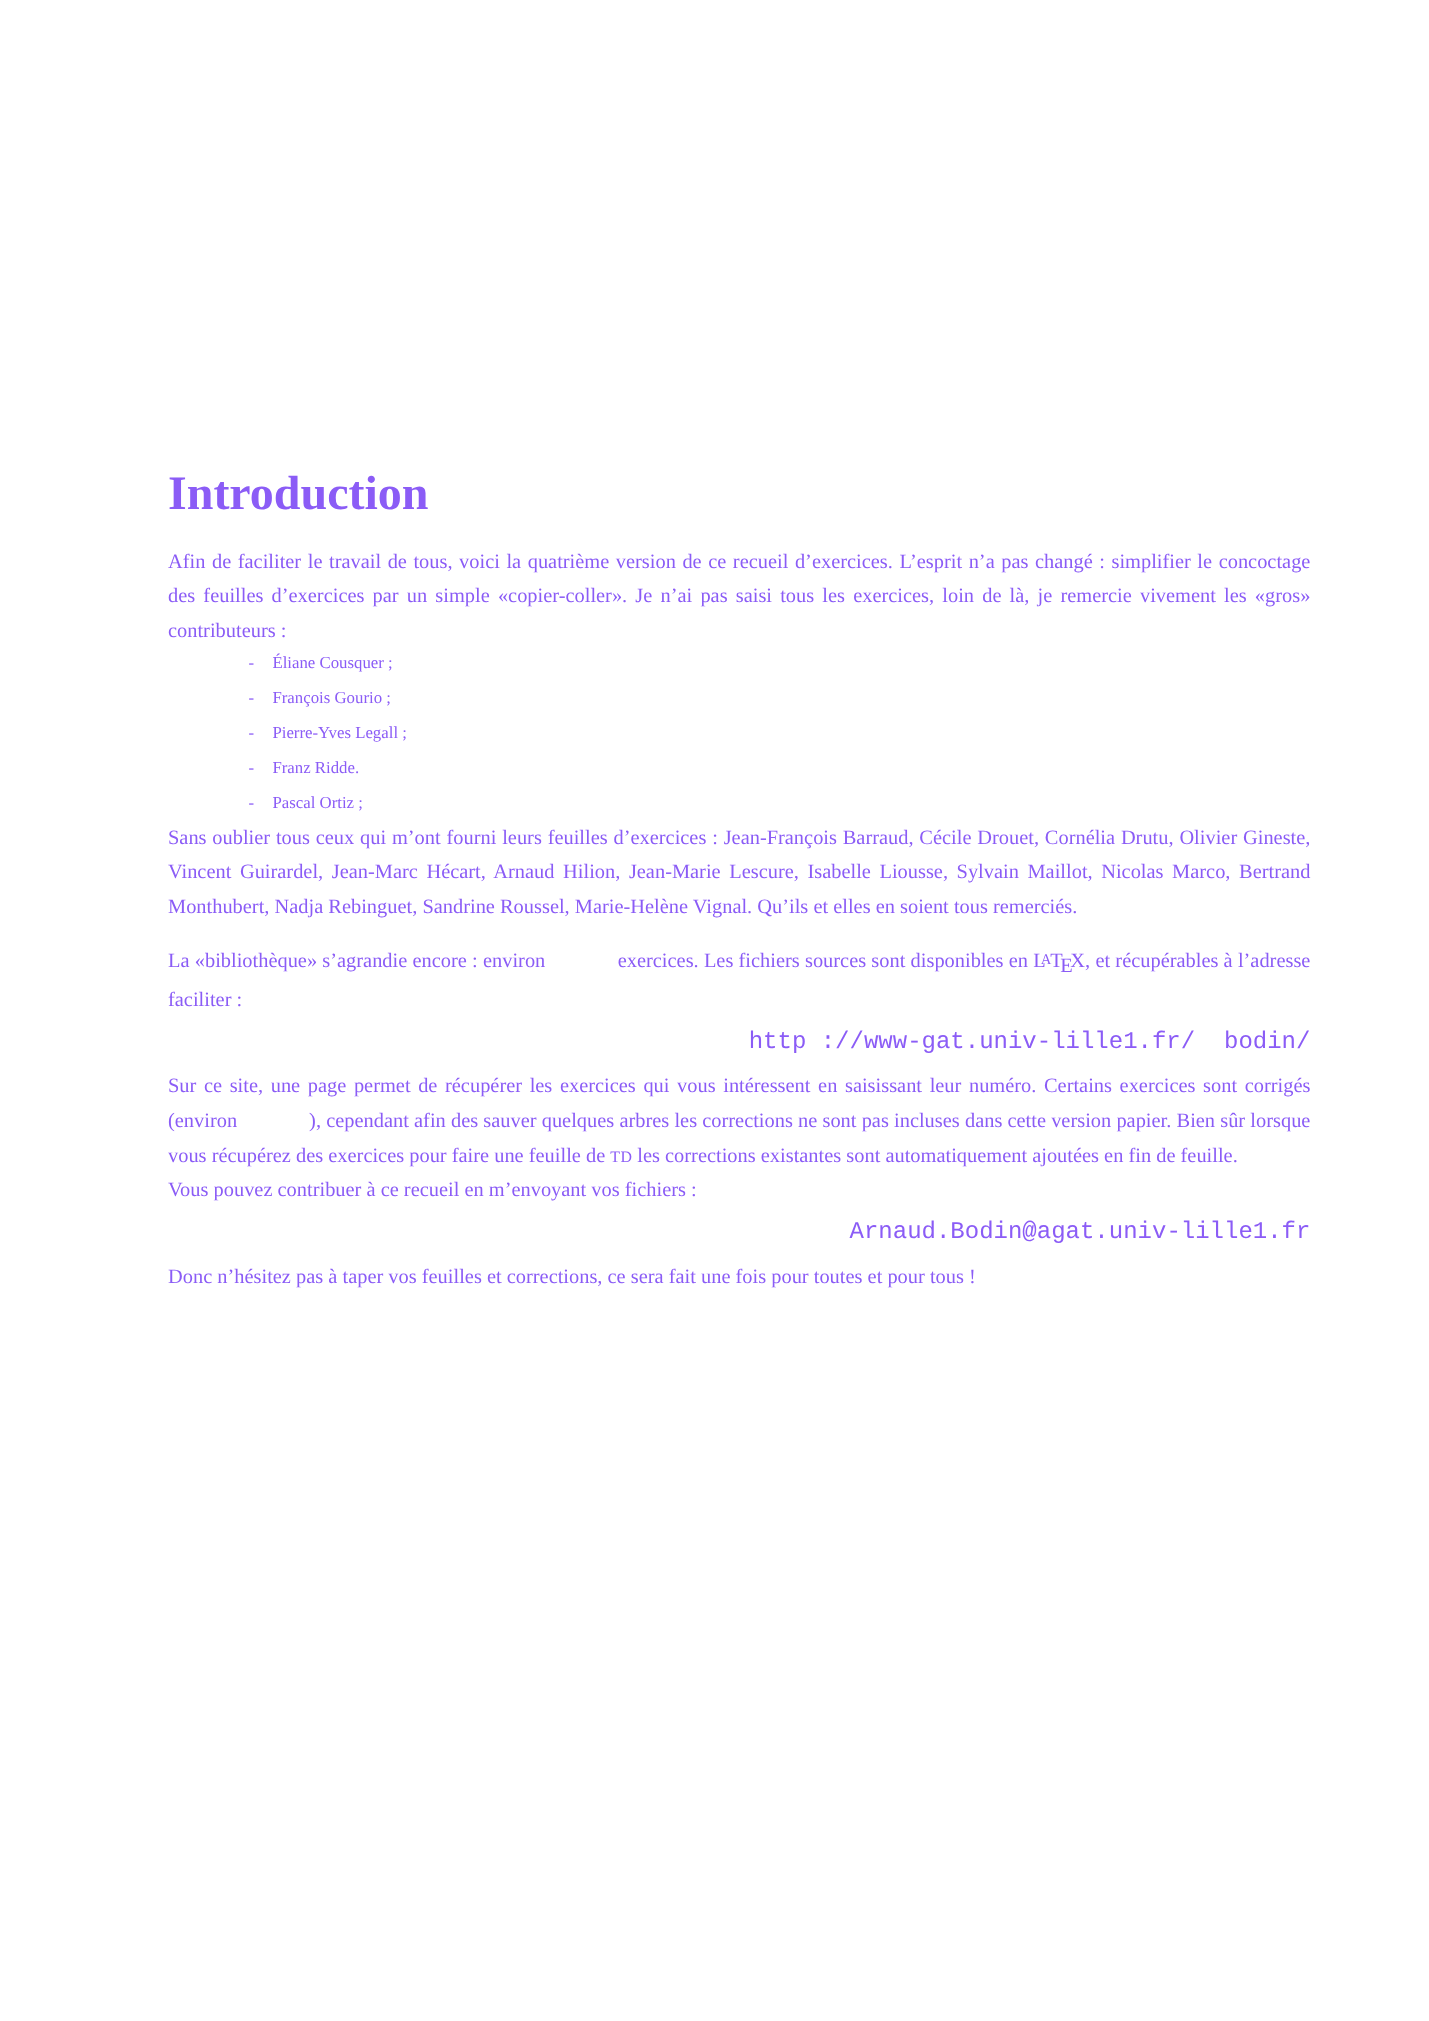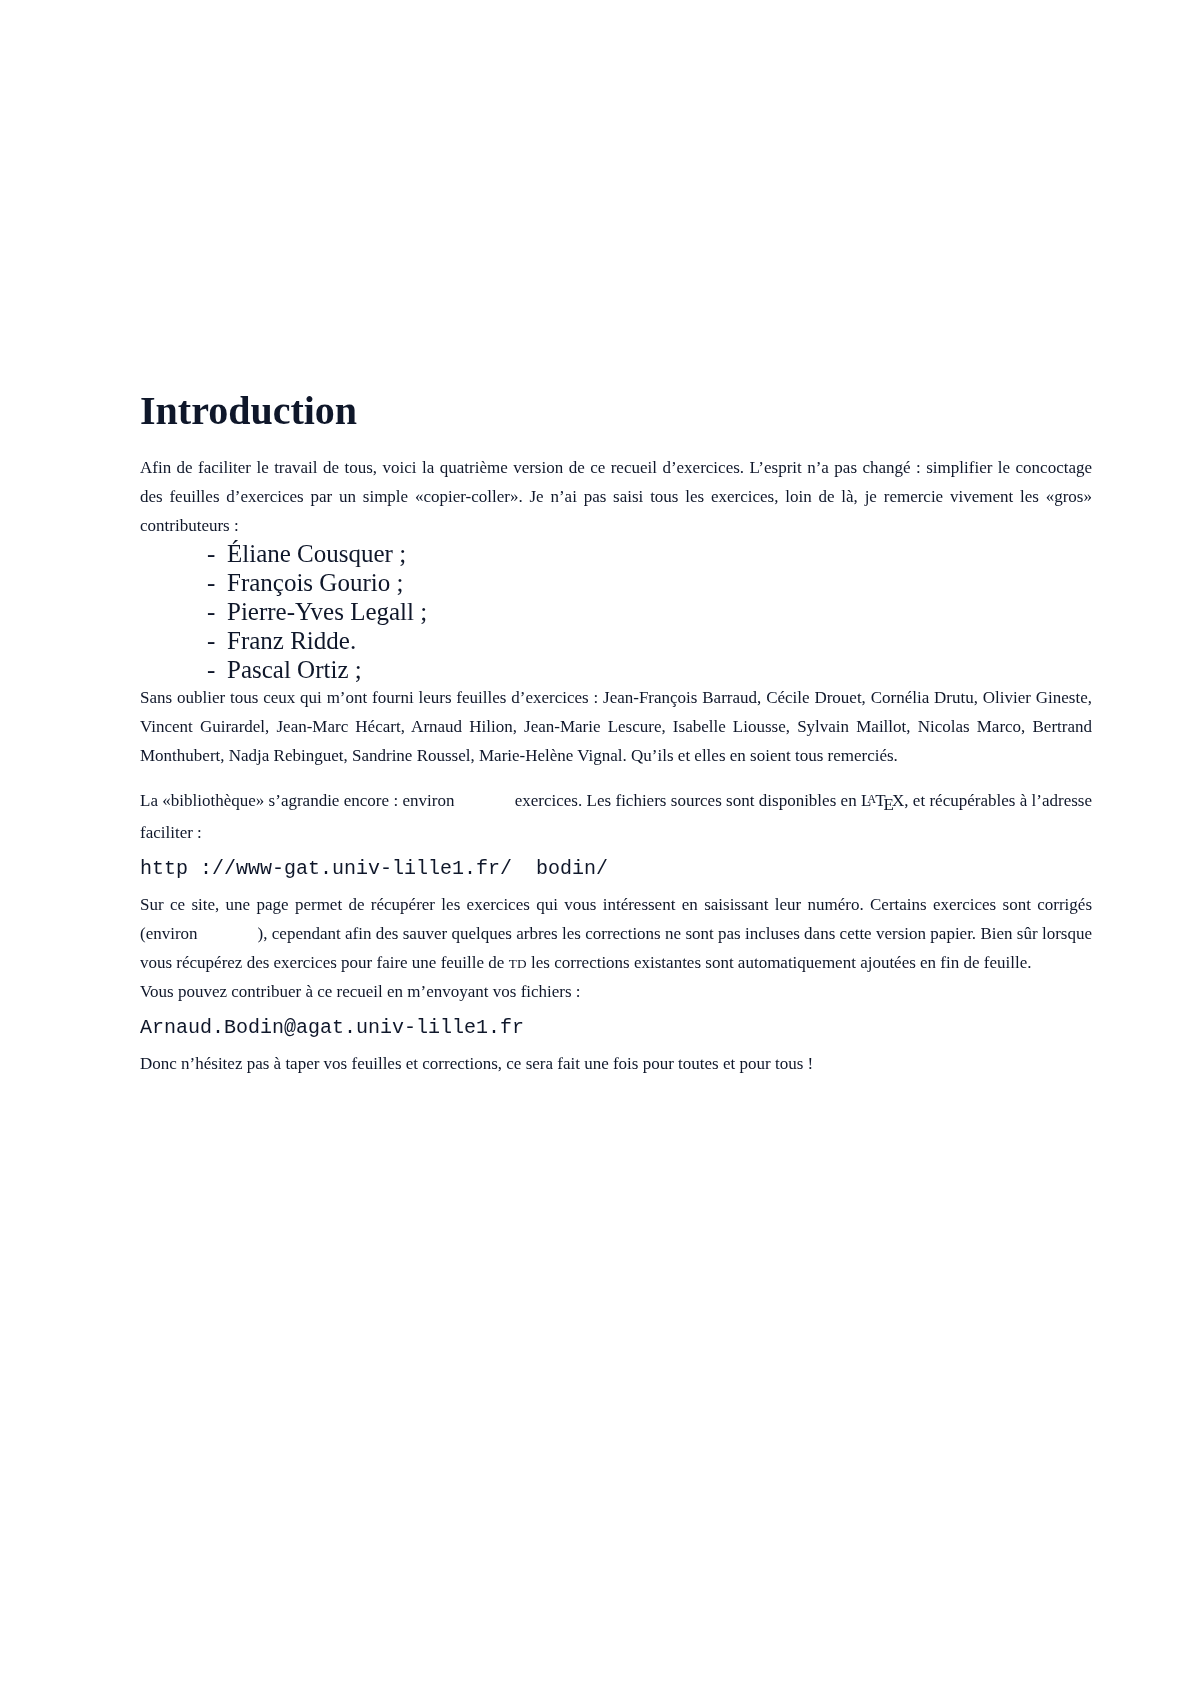--- a/index.html
+++ b/index.html
@@ -2,21 +2,21 @@
 <html lang="fr"><head>
 <meta charset="utf-8">
 <title>Introduction</title>
 <style>
   html, body { margin: 0; padding: 0; background: #ffffff; }
   .page {
     position: relative;
     width: 1191px;
     height: 1684px;
     background: #ffffff;
-    color: #0f172a;
+    color: #8b5cf6;
     font-family: "Liberation Serif", serif;
     overflow: hidden;
   }
   .content {
     position: absolute;
     left: 140px;
     top: 389px;
     width: 952px;
   }
   h1.doc-title {
@@ -30,33 +30,33 @@
     font-size: 17px;
     line-height: 28.8px;
     text-align: justify;
     margin: 0 0 14px 0;
     hyphens: manual;
     font-family: Liberation Serif, serif;
   }
   p.noskip { margin-bottom: 0; }
   .itemize { margin: 0; }
   .item {
-    font-size: 25px;
+    font-size: 14px;
     line-height: 28.8px;
     padding-left: 67px;
   }
   .item .dash {
     display: inline-block;
     width: 20px;
   }
   .centerline {
     font-family: "Liberation Mono", monospace;
     font-size: 20px;
     line-height: 28.8px;
-    text-align: left;
+    text-align: right;
     margin: 7px 0;
     white-space: pre;
   }
   .gap-sm { display: inline-block; width: 56px; }
   .gap-md { display: inline-block; width: 60px; }
   .smallcaps { font-size: 0.78em; letter-spacing: 0.02em; }
   .latex { white-space: nowrap; }
   .latex .lx-a {
     display: inline-block;
     font-size: 0.72em;

